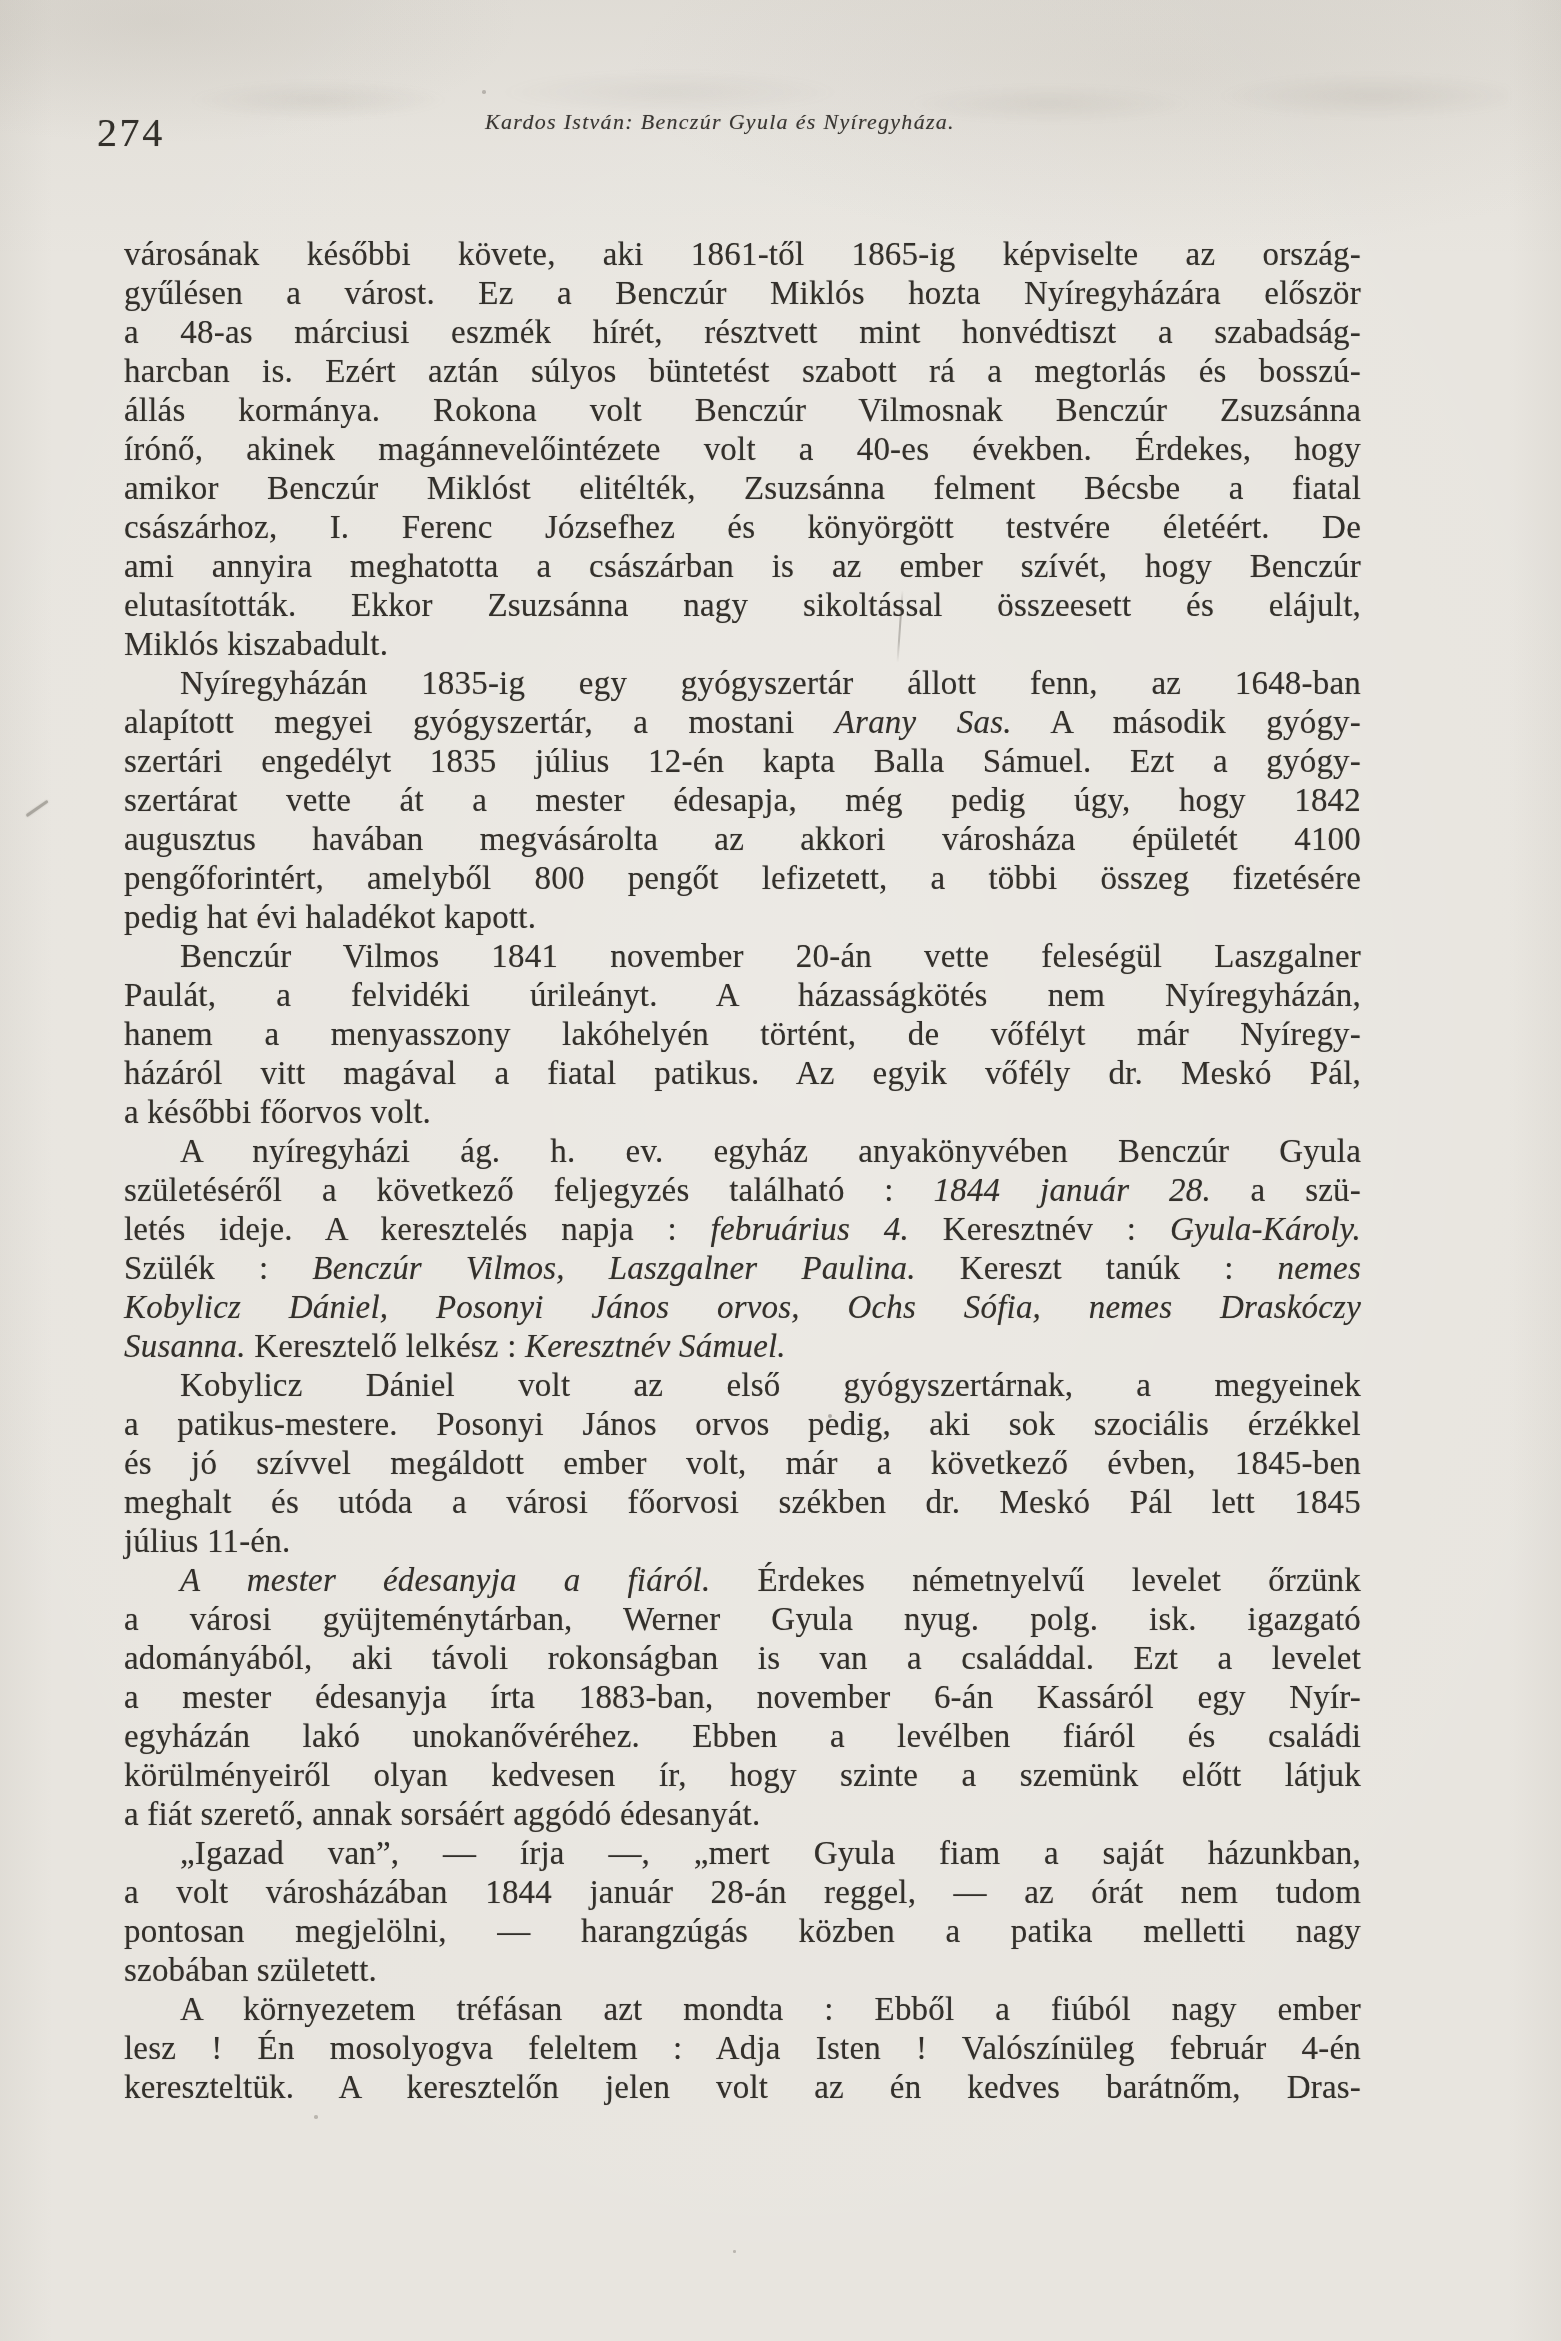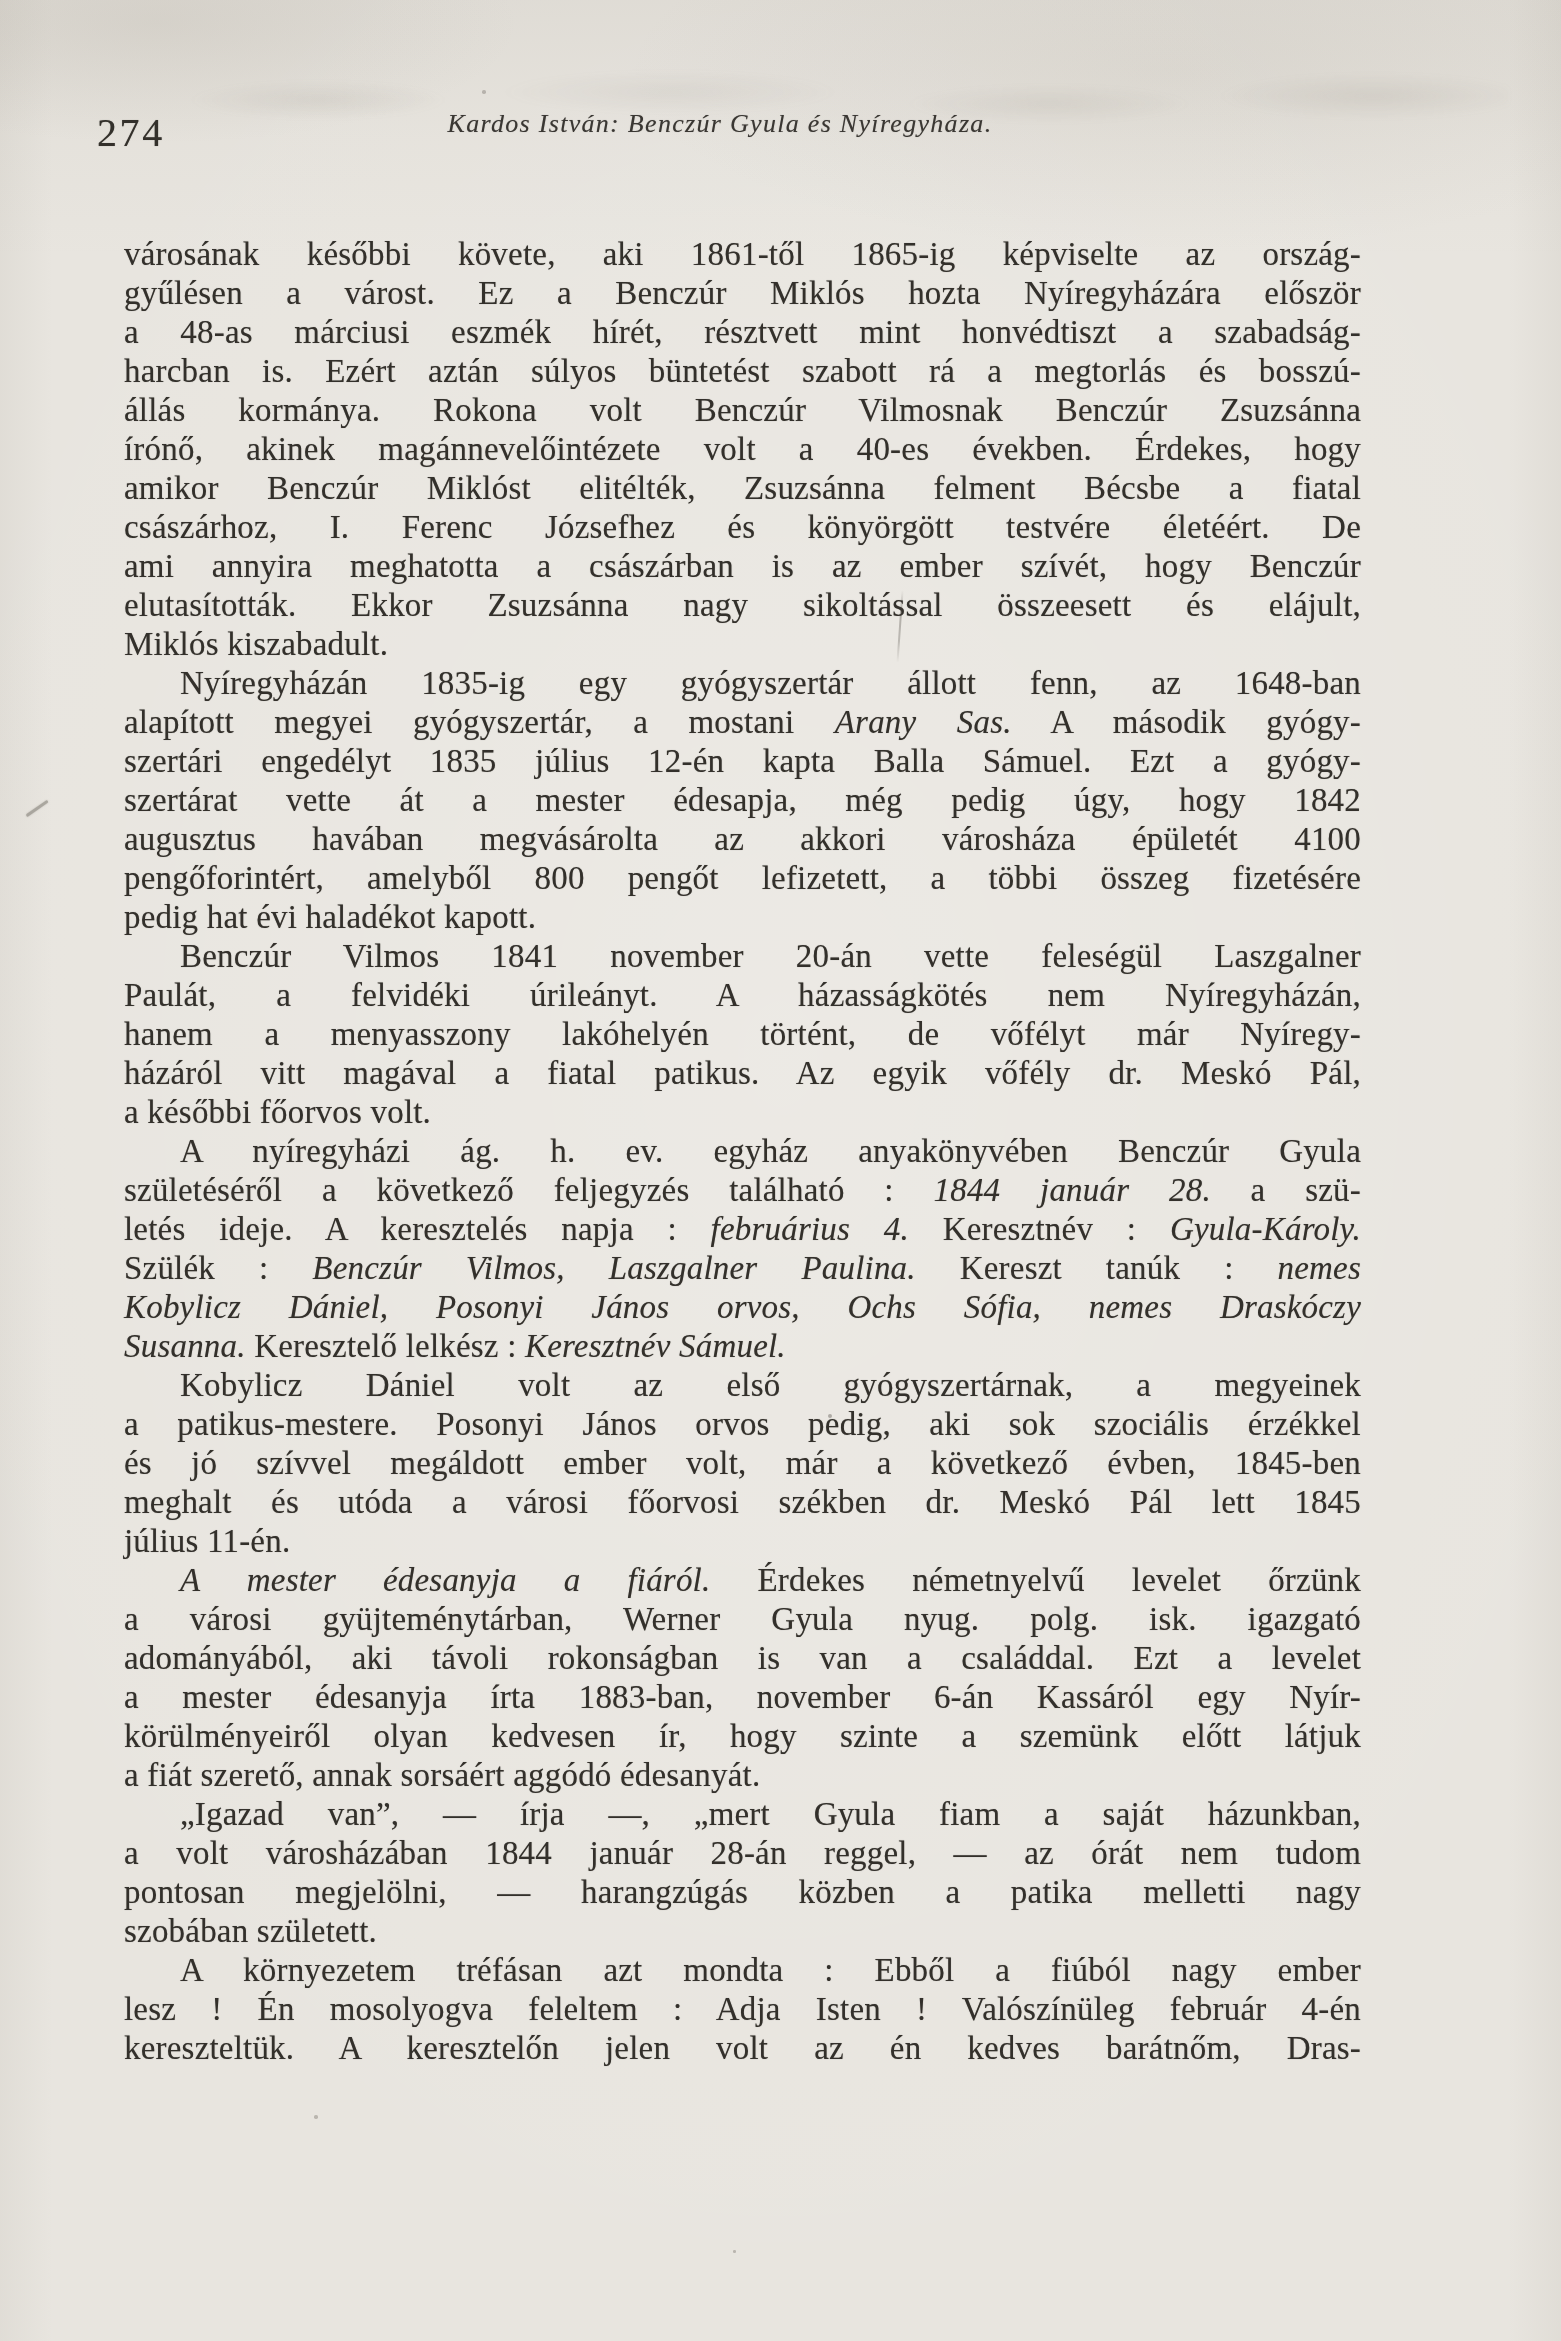--- a/index.html
+++ b/index.html
@@ -19,21 +19,21 @@
   }
   .header{position:absolute;top:109px;left:0;width:1561px;height:43px;}
   .page-number{
     position:absolute;left:97px;top:0;
     font-size:40px;letter-spacing:2.6px;
     color:var(--ink,#33302b);
     text-shadow:0 0 0.9px rgba(51,48,43,0.45);
   }
   .running-title{
     position:absolute;left:113px;top:0;width:1214px;
-    text-align:center;font-style:italic;font-size:26px;letter-spacing:1.3px;
+    text-align:center;font-style:italic;font-size:22px;letter-spacing:1.3px;
     color:#3a3733;
     text-shadow:0 0 0.9px rgba(58,55,51,0.4);
   }
   .body-text{
     position:absolute;top:235px;left:124px;width:1237px;
     font-size:33px;
     text-shadow:0 0 0.9px rgba(51,48,43,0.42);
   }
   .para{margin:0;}
   .line{
@@ -128,20 +128,21 @@
         <div class="line"><span>a patikus-mestere. Posonyi János orvos pedig, aki sok szociális érzékkel</span></div>
         <div class="line"><span>és jó szívvel megáldott ember volt, már a következő évben, 1845-ben</span></div>
         <div class="line"><span>meghalt és utóda a városi főorvosi székben dr. Meskó Pál lett 1845</span></div>
         <div class="line short"><span>július 11-én.</span></div>
       </div>
       <div class="para indent">
         <div class="line"><i>A mester édesanyja a fiáról.</i><span> Érdekes németnyelvű levelet őrzünk</span></div>
         <div class="line"><span>a városi gyüjteménytárban, Werner Gyula nyug. polg. isk. igazgató</span></div>
         <div class="line"><span>adományából, aki távoli rokonságban is van a családdal. Ezt a levelet</span></div>
         <div class="line"><span>a mester édesanyja írta 1883-ban, november 6-án Kassáról egy Nyír-</span></div>
+        <div class="line"><span>egyházán lakó unokanővéréhez. Ebben a levélben fiáról és családi</span></div>
         <div class="line"><span>körülményeiről olyan kedvesen ír, hogy szinte a szemünk előtt látjuk</span></div>
         <div class="line short"><span>a fiát szerető, annak sorsáért aggódó édesanyát.</span></div>
       </div>
       <div class="para indent">
         <div class="line"><span>„Igazad van”, — írja —, „mert Gyula fiam a saját házunkban,</span></div>
         <div class="line"><span>a volt városházában 1844 január 28-án reggel, — az órát nem tudom</span></div>
         <div class="line"><span>pontosan megjelölni, — harangzúgás közben a patika melletti nagy</span></div>
         <div class="line short"><span>szobában született.</span></div>
       </div>
       <div class="para indent">

